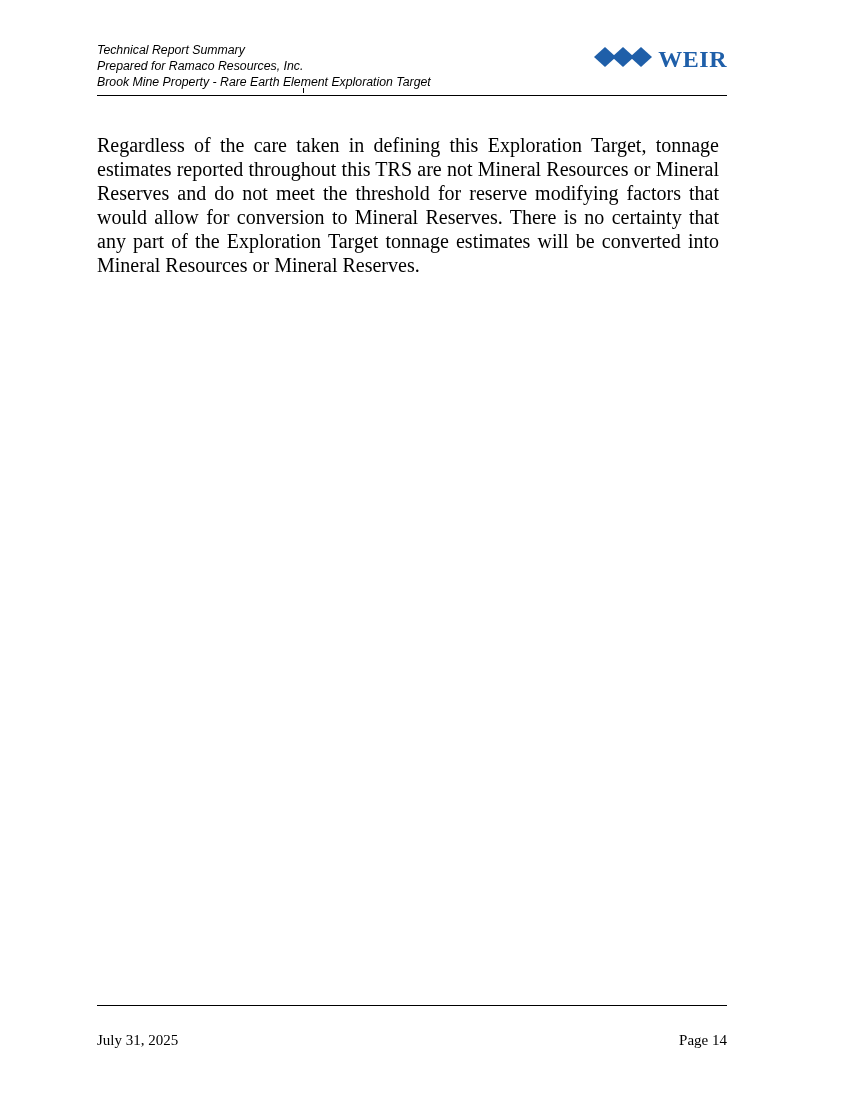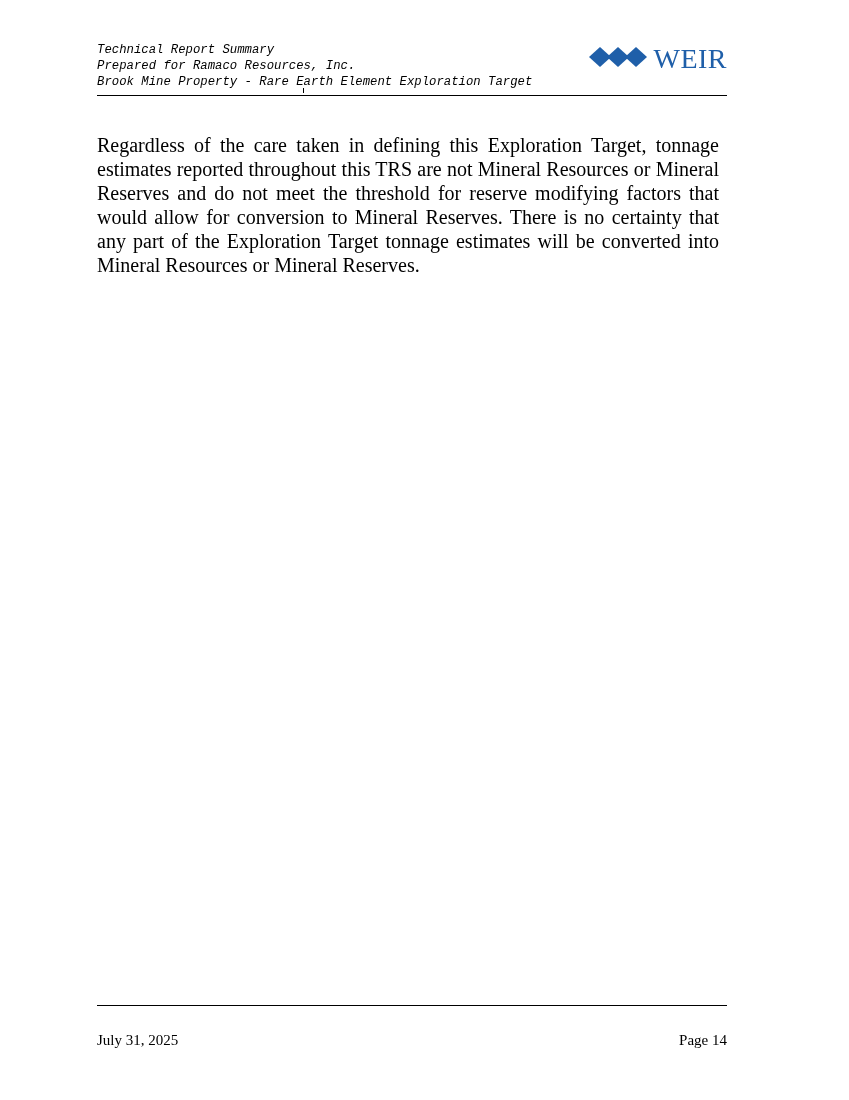--- a/index.html
+++ b/index.html
@@ -32,21 +32,21 @@
     width: 630px;
     height: 52px;
   }
   .header-text {
     position: absolute;
     left: 0;
     top: 0;
     width: 480px;
   }
   .header-line {
-    font-family: Liberation Mono, monospace;
+    font-family: Liberation Sans, sans-serif;
     font-style: italic;
     font-size: 12.3px;
     line-height: 16.2px;
     color: #000000;
     white-space: nowrap;
   }
   .header-rule {
     position: absolute;
     left: 97px;
     top: 95px;
@@ -71,22 +71,22 @@
     height: 30px;
     display: flex;
     align-items: center;
     gap: 6px;
   }
   .logo-mark {
     display: block;
   }
   .logo-text {
     font-family: "Liberation Serif", serif;
-    font-size: 28px;
-    font-weight: normal;
+    font-size: 24px;
+    font-weight: bold;
     letter-spacing: 0.5px;
     color: #1F5FA9;
     line-height: 1;
   }
 
   
   .content {
     position: absolute;
     left: 97px;
     top: 133px;

